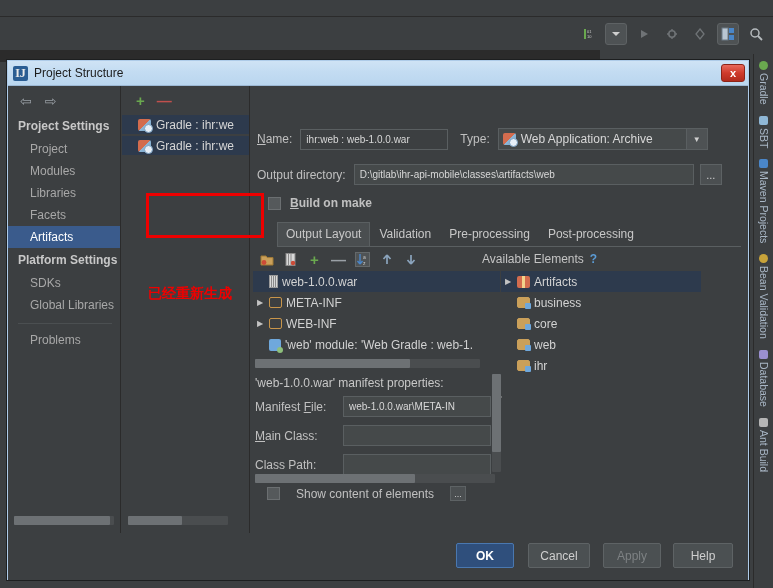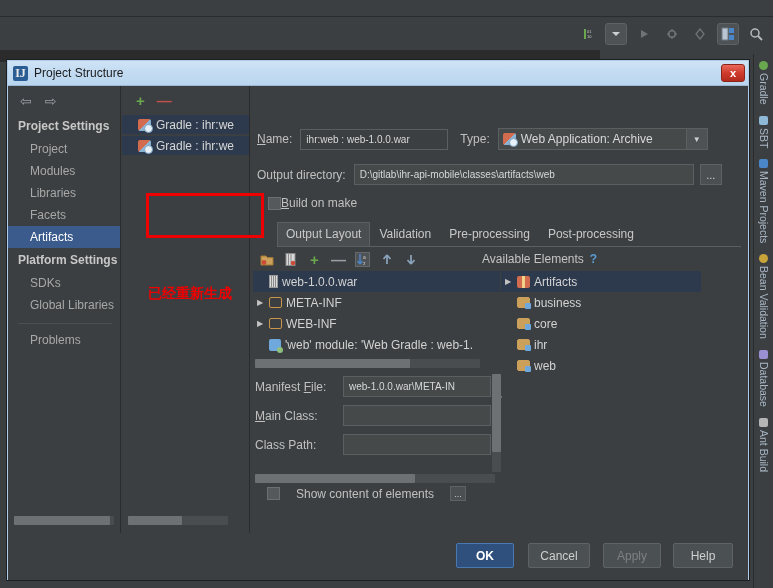--- a/index.html
+++ b/index.html
@@ -381,21 +381,21 @@
           <span class="combo-arrow">▼</span>
         </div>
       </div>
 
       <div class="field-row" style="position:absolute; left:6px; top:78px;">
         <span class="flabel">Output directory:</span>
         <div class="tfield" style="width:340px; margin-left:8px;">D:\gitlab\ihr-api-mobile\classes\artifacts\web</div>
         <div class="ellipsis-btn" style="margin-left:6px">...</div>
       </div>
 
-      <div class="field-row" style="position:absolute; left:17px; top:110px; gap:0;">
+      <div class="field-row" style="position:absolute; left:17px; top:110px; gap:9px;font-weight:bold;">
         <span class="checkbox"></span>
         <span class="flabel"><u>B</u>uild on make</span>
       </div>
 
       <div id="tabs" style="position:absolute; left:14px; top:136px; width:464px;margin-left:12px;">
         <div class="tab active">Output Layout</div>
         <div class="tab">Validation</div>
         <div class="tab">Pre-processing</div>
         <div class="tab">Post-processing</div>
       </div>
@@ -481,31 +481,32 @@
           <span>business</span>
         </div>
         <div class="tree-row">
           <span class="tri hidden">▶</span>
           <span class="folder-ico filled badge"></span>
           <span>core</span>
         </div>
         <div class="tree-row">
           <span class="tri hidden">▶</span>
           <span class="folder-ico filled badge"></span>
-          <span>ihr</span>
+          <span>web</span>
         </div>
         <div class="tree-row">
           <span class="tri hidden">▶</span>
           <span class="folder-ico filled badge"></span>
-          <span>web</span>
+          <span>ihr</span>
         </div>
       </div>
       <span class="tri" style="position:absolute; left:243px; top:306px;">▶</span>
 
       <div style="position:absolute; left:4px; top:290px; width:245px;">
+        <div style="font-size:12px;color:#c8c8c8;padding-bottom:6px">'web-1.0.0.war' manifest properties:</div>
         <div class="field-row" style="margin-bottom:8px">
           <span class="flabel" style="width:88px">Manifest <u>F</u>ile:</span>
           <div class="tfield" style="width:148px">web-1.0.0.war\META-IN</div>
         </div>
         <div class="field-row" style="margin-bottom:8px">
           <span class="flabel" style="width:88px"><u>M</u>ain Class:</span>
           <div class="tfield" style="width:148px"></div>
         </div>
         <div class="field-row">
           <span class="flabel" style="width:88px">Class Path:</span>

